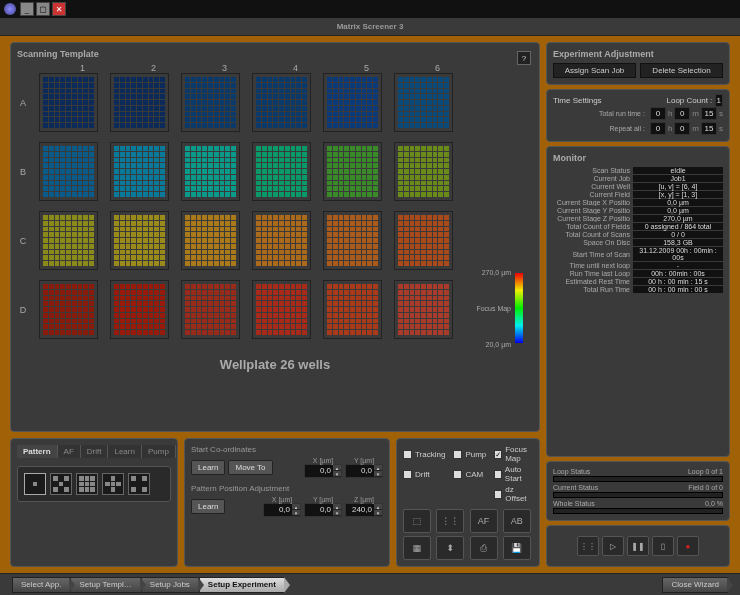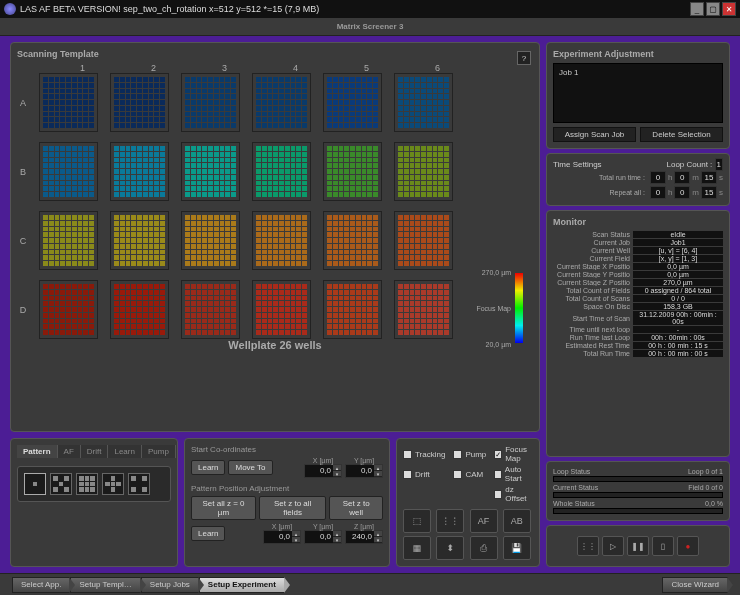--- a/index.html
+++ b/index.html
@@ -7,39 +7,39 @@
   
   .titlebar { background: #111; height: 18px; display: flex; align-items: center; padding: 0 4px; }
   .titlebar-icon { width: 12px; height: 12px; background: radial-gradient(circle, #88f, #448); border-radius: 50%; margin-right: 4px; }
   .titlebar-text { color: #ddd; flex: 1; font-size: 9px; }
   .titlebar-btns { display: flex; gap: 2px; }
   .titlebar-btn { width: 14px; height: 14px; background: #888; border: 1px solid #444; display: flex; align-items: center; justify-content: center; font-size: 8px; color: #000; }
   .titlebar-btn.close { background: #c33; color: #fff; }
   
   .subheader { background: #3a3a3a; height: 18px; display: flex; align-items: center; justify-content: center; color: #999; font-weight: bold; border-bottom: 1px solid #222; }
   
-  .main-area { height: calc(595px - 18px - 18px - 22px); padding: 6px 10px; display: flex; gap: 6px; background: #4c1d95; }
+  .main-area { height: calc(595px - 18px - 18px - 22px); padding: 6px 10px; display: flex; gap: 6px; background: #a16207; }
   
   .left-col { flex: 1; display: flex; flex-direction: column; gap: 6px; }
   .right-col { width: 184px; display: flex; flex-direction: column; gap: 4px; }
   
   .panel { border: 1px solid #555; border-radius: 4px; background: #3a3a3a; padding: 6px; }
   .panel-title { color: #aaa; font-weight: bold; font-size: 9px; margin-bottom: 4px; }
   
   .scanning-panel { flex: 1; position: relative; }
   .help-btn { position: absolute; top: 8px; right: 8px; width: 14px; height: 14px; background: #222; border: 1px solid #666; display: flex; align-items: center; justify-content: center; cursor: pointer; }
   .col-labels { display: flex; gap: 12px; padding-left: 36px; }
   .col-label { width: 59px; text-align: center; color: #aaa; font-size: 9px; }
   .row-label { width: 12px; display: flex; align-items: center; justify-content: center; color: #aaa; font-size: 9px; }
   .well-grid { display: flex; flex-direction: column; gap: 10px; }
   .well-row { display: flex; gap: 10px; }
   .well-row-inner { display: flex; gap: 12px; }
   .well { width: 59px; height: 59px; padding: 3px; display: grid; grid-template-columns: repeat(9, 1fr); grid-template-rows: repeat(9, 1fr); gap: 1px; border: 1px solid #222; }
   .field { width: 100%; height: 100%; }
-  .wellplate-label { text-align: center; color: #aaa; font-weight: bold; font-size: 11px; margin-top: 0; }
+  .wellplate-label { text-align: center; color: #aaa; font-weight: bold; font-size: 13px; margin-top: 18px; }
   
   .gradient-bar { position: absolute; right: 16px; top: 230px; width: 8px; height: 70px; background: linear-gradient(to bottom, #e00, #ee0, #0e0, #0ee, #00e); }
   .gradient-label { position: absolute; right: 28px; font-size: 7px; color: #aaa; }
   
   .controls-row { display: flex; gap: 6px; }
   
   .tabs { display: flex; }
   .tab { padding: 2px 6px; background: #333; color: #888; border-right: 1px solid #555; cursor: pointer; }
   .tab.active { background: #444; color: #ddd; font-weight: bold; }
   
@@ -94,21 +94,20 @@
   .wiz-tab.active { background: linear-gradient(#ddd,#aaa); color: #111; font-weight: bold; }
   .wiz-tab::after { content:""; position:absolute; right:-6px; top:-1px; width:0; height:0; border-top:8px solid transparent; border-bottom:8px solid transparent; border-left:6px solid #444; z-index:1; }
   .wiz-tab.active::after { border-left-color:#aaa; }
   .wiz-spacer { flex: 1; }
 </style>
 </head>
 <body>
 
 <div class="titlebar">
   <div class="titlebar-icon"></div>
-  <div class="titlebar-text">LAS AF BETA VERSION!  sep_two_ch_rotation x=512 y=512 *=15  (7,9 MB)</div>
   <div class="titlebar-btns">
     <div class="titlebar-btn">_</div>
     <div class="titlebar-btn">▢</div>
     <div class="titlebar-btn close">✕</div>
   </div>
 </div>
 
 <div class="subheader">Matrix Screener 3</div>
 
 <div class="main-area">
@@ -2223,25 +2222,20 @@
                   <div class="spinner-btn">▴</div>
                   <div class="spinner-btn">▾</div>
                 </div>
               </div>
           </div>
         </div>
 
         <div style="height:6px"></div>
         <div class="subsection-label">Pattern Position Adjustment</div>
         <div class="coord-row">
-          <button class="btn">Set all z = 0 µm</button>
-          <button class="btn">Set z to all fields</button>
-          <button class="btn">Set z to well</button>
-        </div>
-        <div class="coord-row">
           <button class="btn">Learn</button>
           <div style="flex:1"></div>
           <div>
             <div class="coord-label">X [µm]</div>
             <div class="spinner">
                 <div class="spinner-val">0,0</div>
                 <div class="spinner-btns">
                   <div class="spinner-btn">▴</div>
                   <div class="spinner-btn">▾</div>
                 </div>
@@ -2314,23 +2308,20 @@
           <div class="icon-btn">⎙</div>
           <div class="icon-btn">💾</div>
         </div>
       </div>
     </div>
   </div>
 
   <div class="right-col">
     <div class="panel">
       <div class="panel-title">Experiment Adjustment</div>
-      <div class="job-list">
-        <div class="job-item">Job 1</div>
-      </div>
       <div class="job-btns">
         <button class="btn-dark" style="flex:1">Assign Scan Job</button>
         <button class="btn-dark" style="flex:1">Delete Selection</button>
       </div>
     </div>
 
     <div class="panel">
       <div style="display:flex;justify-content:space-between">
         <span>Time Settings</span>
         <span><span>Loop Count :</span>

